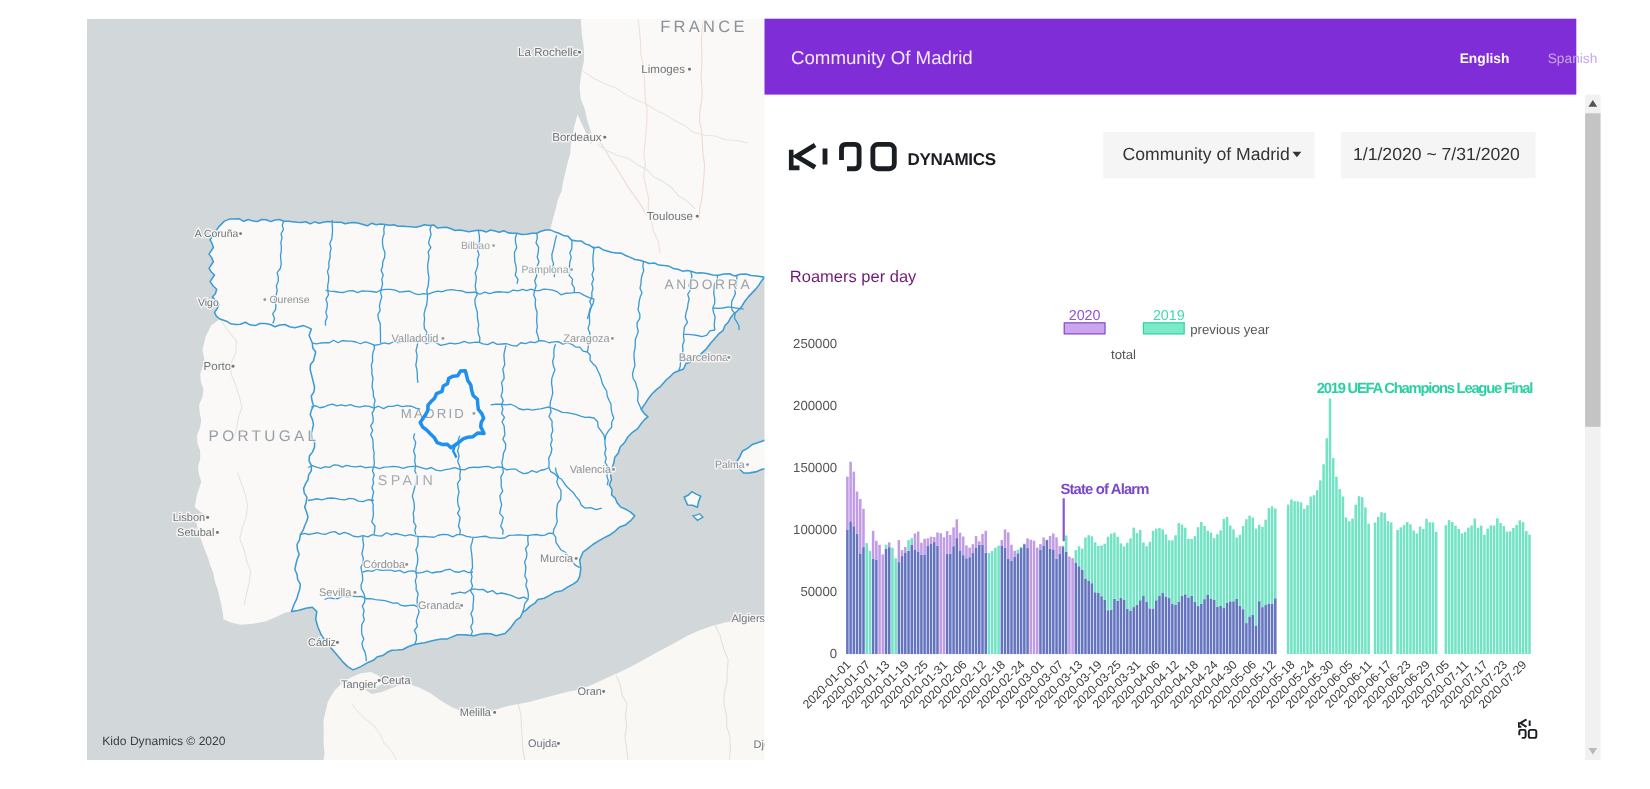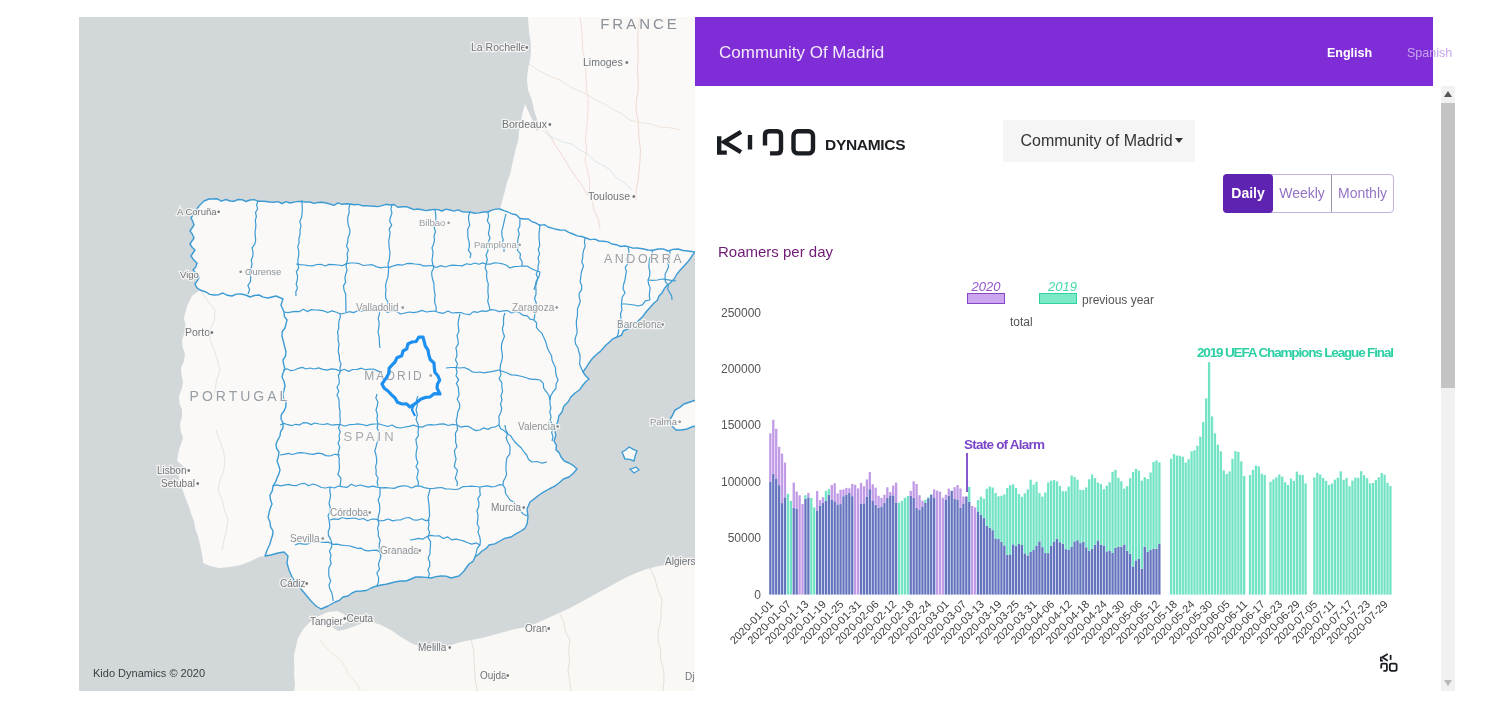--- a/index.html
+++ b/index.html
@@ -15,21 +15,21 @@
 #sel1 .txt { position:absolute; left:18px; top:12px; }
 #sel1 .arr { position:absolute; right:12px; top:18px; width:0; height:0; border-left:4px solid transparent; border-right:4px solid transparent; border-top:5px solid #333; }
 #sel2 { left:524px; top:103px; width:177px; }
 #sel2 .txt { position:absolute; left:11px; top:12px; font-size:16px; }
 #btns { position:absolute; left:528px; top:157px; width:171px; height:39px; border:1px solid #c4b2e2; border-radius:4px; background:#fff; }
 #btns .b { position:absolute; top:0; height:37px; font-size:14px; line-height:37px; text-align:center; color:#9472c4; }
 #btns .daily { left:-1px; top:-1px; width:50px; height:39px; line-height:39px; background:#5e23b0; color:#fff; font-weight:bold; border-radius:4px; }
 #btns .weekly { left:49px; width:58px; }
 #btns .monthly { left:107px; width:62px; border-left:1px solid #9b9bab; }
 #roamers { position:absolute; left:23px; top:226px; font-size:15px; color:#701a75; }
-.lg { position:absolute; font-size:13px;font-style:italic; }
+.lg { position:absolute; font-size:13px; }
 #lg2020 { left:271px; top:262px; color:#9254cf; width:40px; text-align:center; }
 #lg2019 { left:342px; top:262px; color:#41d9ac; width:40px; text-align:right; }
 #sw2020 { position:absolute; left:272px; top:276px; width:38px; height:11px; background:#c9a6ed; border:1.5px solid #8646c8; }
 #sw2019 { position:absolute; left:344px; top:276px; width:38px; height:11px; background:#7ceac9; border:1.5px solid #30d3a0; }
 #lgt1 { position:absolute; left:315px; top:276px; font-size:12px; color:#555;margin-top:22px; }
 #lgt2 { position:absolute; left:387px; top:276px; font-size:12px; color:#555; }
 #sb { position:absolute; left:1402px; top:69px; width:14px; height:605px; background:#f1f1f1; }
 #sb .th { position:absolute; left:0px; top:17px; width:14px; height:285px; background:#c4c4c4; }
 #sb .up { position:absolute; left:3px; top:5px; width:0; height:0; border-left:4px solid transparent; border-right:4px solid transparent; border-bottom:6px solid #555; }
 #sb .dn { position:absolute; left:3px; bottom:5px; width:0; height:0; border-left:4px solid transparent; border-right:4px solid transparent; border-top:6px solid #b9b9b9; }
@@ -235,24 +235,22 @@
   <path d="M33,10 L33,24.5"></path>
   <path d="M48,20.5 L48,10.3 Q48,6.3 52,6.3 L60,6.3 Q64,6.3 64,10.3 L64,24.4 Q64,28.4 60,28.4 L53,28.4"></path>
   <rect x="76.5" y="6.3" width="19.5" height="22.1" rx="4.5"></rect>
  </g>
  <text x="108" y="25" font-size="15.5" font-weight="bold" fill="#1a1d21" letter-spacing="2.5" textLength="83">DYNAMICS</text>
 </svg>
 <div class="selbox" id="sel1">
         <span class="txt">Community of Madrid</span>
         <span class="arr"></span>
       </div>
-<div id="btns">
-        <div class="b daily">Daily</div>
-        <div class="b weekly">Weekly</div>
-        <div class="b monthly">Monthly</div>
+<div class="selbox" id="sel2">
+        <span class="txt">1/1/2020 ~ 7/31/2020</span>
       </div>
 <div id="roamers">Roamers per day</div>
 <div class="lg" id="lg2020">2020</div>
       <div class="lg" id="lg2019">2019</div>
 <div id="sw2020"></div>
       <div id="sw2019"></div>
 <div id="lgt1">total</div>
       <div id="lgt2">previous year</div>
 <svg width="738" height="400" viewBox="0 0 738 400" style="position:absolute;left:0;top:273">
         <text x="66" y="308.6" text-anchor="end" font-size="12" fill="#555">0</text>

